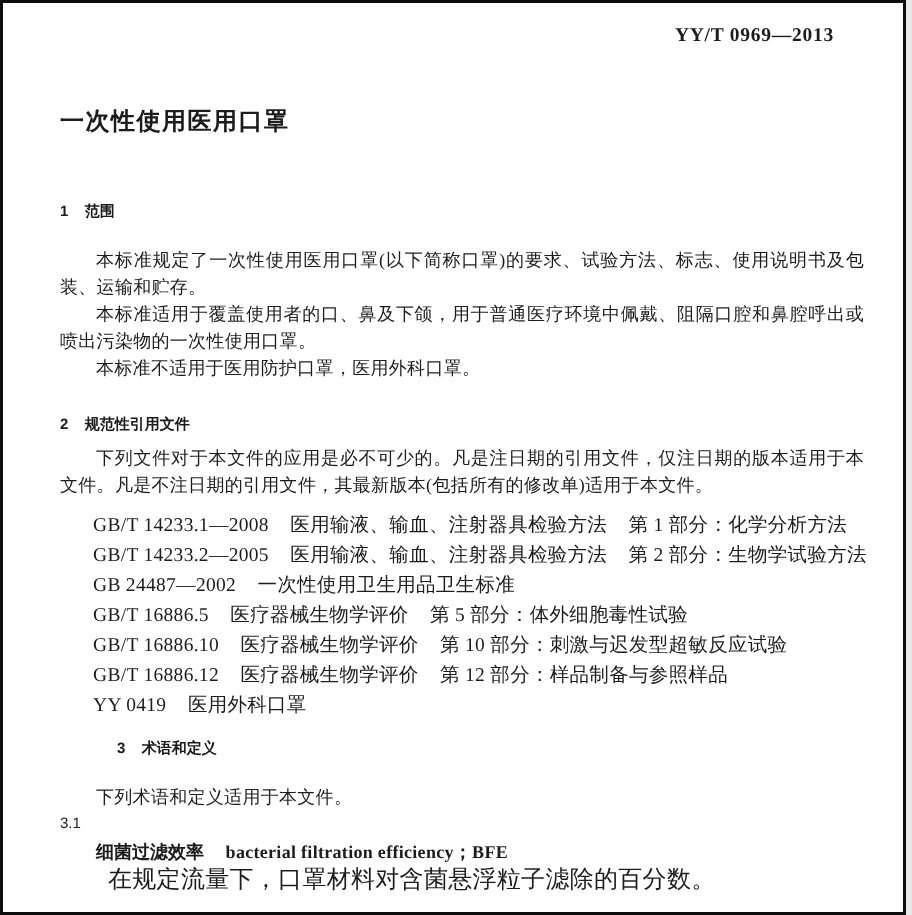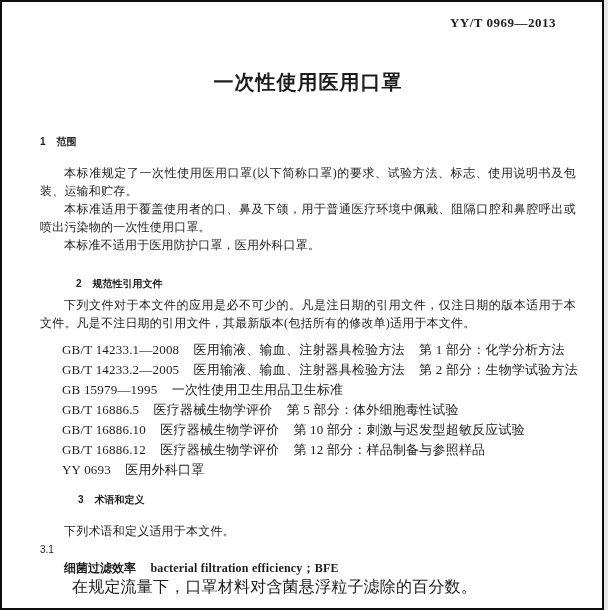--- a/index.html
+++ b/index.html
@@ -20,36 +20,35 @@
     text-align: right;
     font-weight: bold;
     font-size: 13px;
     line-height: 14px;
     padding-right: 20px;
     letter-spacing: 0.5px;
     font-family: "Liberation Serif", "DejaVu Serif", serif;
   }
   .doc-title {
     margin-top: 40px;
-    text-align: center;
     font-family: Liberation Serif, serif;
     font-weight: bold;
-    font-size: 20px;
+    font-size: 16px;
     line-height: 24px;
     letter-spacing: 1px;
   }
   .sec-heading {
     font-family: "Liberation Sans", "DejaVu Sans", sans-serif;
     font-weight: bold;
     font-size: 10px;
     line-height: 16px;
   }
   .sec-heading .sec-num { margin-right: 1.1em; }
   .s1-heading { margin-top: 40px; }
-  .s2-heading { margin-top: 22px; margin-left: 36px; }
+  .s2-heading { margin-top: 22px; }
   .s3-heading { margin-top: 12px; margin-left: 38px; }
   .para {
     font-size: 12px;
     line-height: 18px;
     text-indent: 2em;
     text-align: justify;
     letter-spacing: 0.2px;
   }
   .s1-p1 { margin-top: 14px; }
   .s2-intro { margin-top: 4px; }
@@ -109,33 +108,33 @@
   <div class="para s2-intro">下列文件对于本文件的应用是必不可少的。凡是注日期的引用文件，仅注日期的版本适用于本文件。凡是不注日期的引用文件，其最新版本(包括所有的修改单)适用于本文件。</div>
 
   <div class="refs">
     <div class="ref-line">
       <span>GB/T 14233.1—2008</span><span class="ref-title">医用输液、输血、注射器具检验方法</span><span class="ref-part">第 1 部分：化学分析方法</span>
     </div>
     <div class="ref-line">
       <span>GB/T 14233.2—2005</span><span class="ref-title">医用输液、输血、注射器具检验方法</span><span class="ref-part">第 2 部分：生物学试验方法</span>
     </div>
     <div class="ref-line">
-      <span>GB 15979—1995</span><span class="ref-title">一次性使用卫生用品卫生标准</span>
+      <span>GB 24487—2002</span><span class="ref-title">一次性使用卫生用品卫生标准</span>
     </div>
     <div class="ref-line">
       <span>GB/T 16886.5</span><span class="ref-title">医疗器械生物学评价</span><span class="ref-part">第 5 部分：体外细胞毒性试验</span>
     </div>
     <div class="ref-line">
       <span>GB/T 16886.10</span><span class="ref-title">医疗器械生物学评价</span><span class="ref-part">第 10 部分：刺激与迟发型超敏反应试验</span>
     </div>
     <div class="ref-line">
       <span>GB/T 16886.12</span><span class="ref-title">医疗器械生物学评价</span><span class="ref-part">第 12 部分：样品制备与参照样品</span>
     </div>
     <div class="ref-line">
-      <span>YY 0693</span><span class="ref-title">医用外科口罩</span>
+      <span>YY 0419</span><span class="ref-title">医用外科口罩</span>
     </div>
   </div>
 
   <div class="sec-heading s3-heading">
     <span class="sec-num">3</span><span>术语和定义</span>
   </div>
   <div class="para s3-intro">下列术语和定义适用于本文件。</div>
 
   <div class="term-num">3.1</div>
   <div class="term-line">

